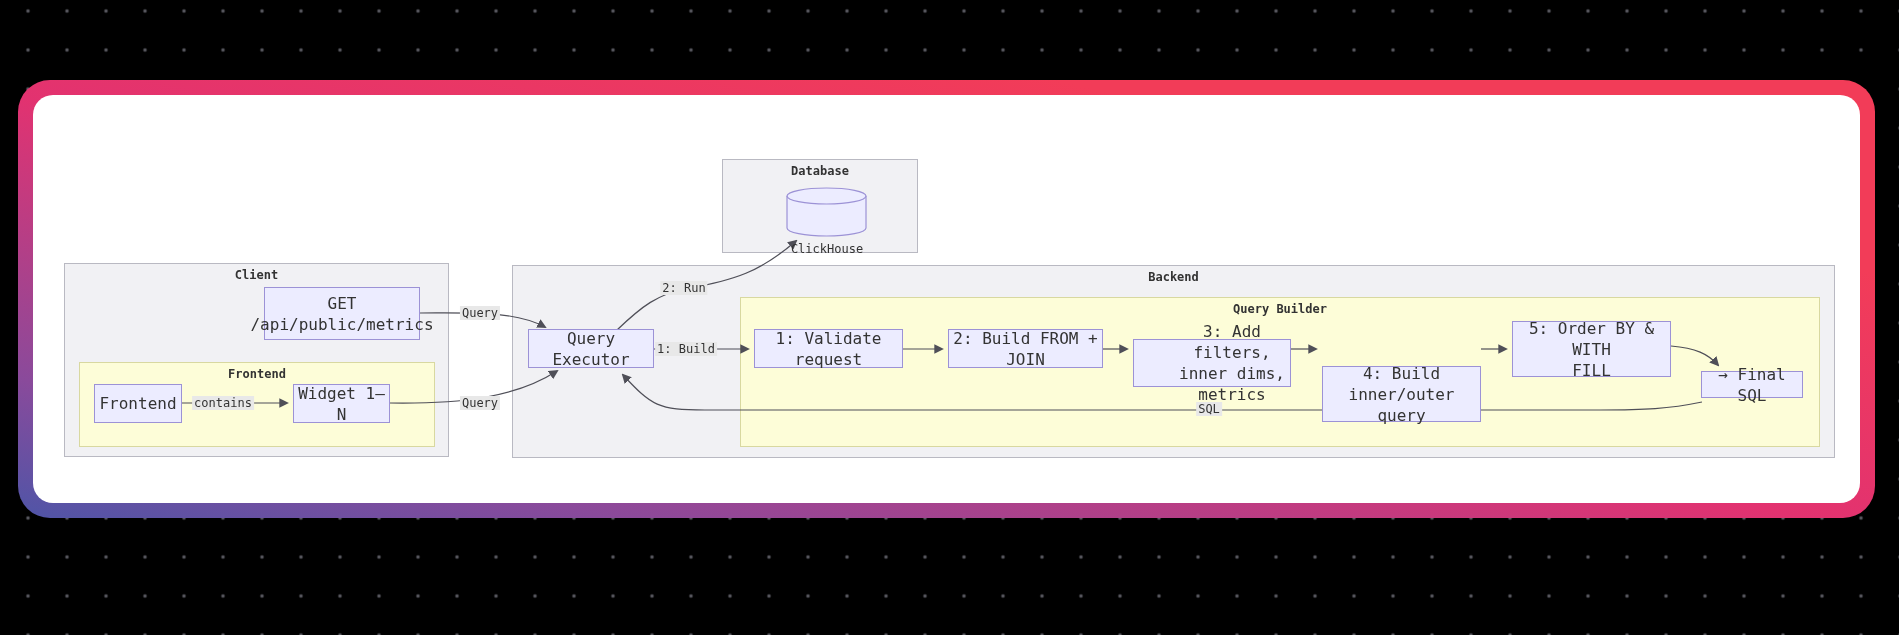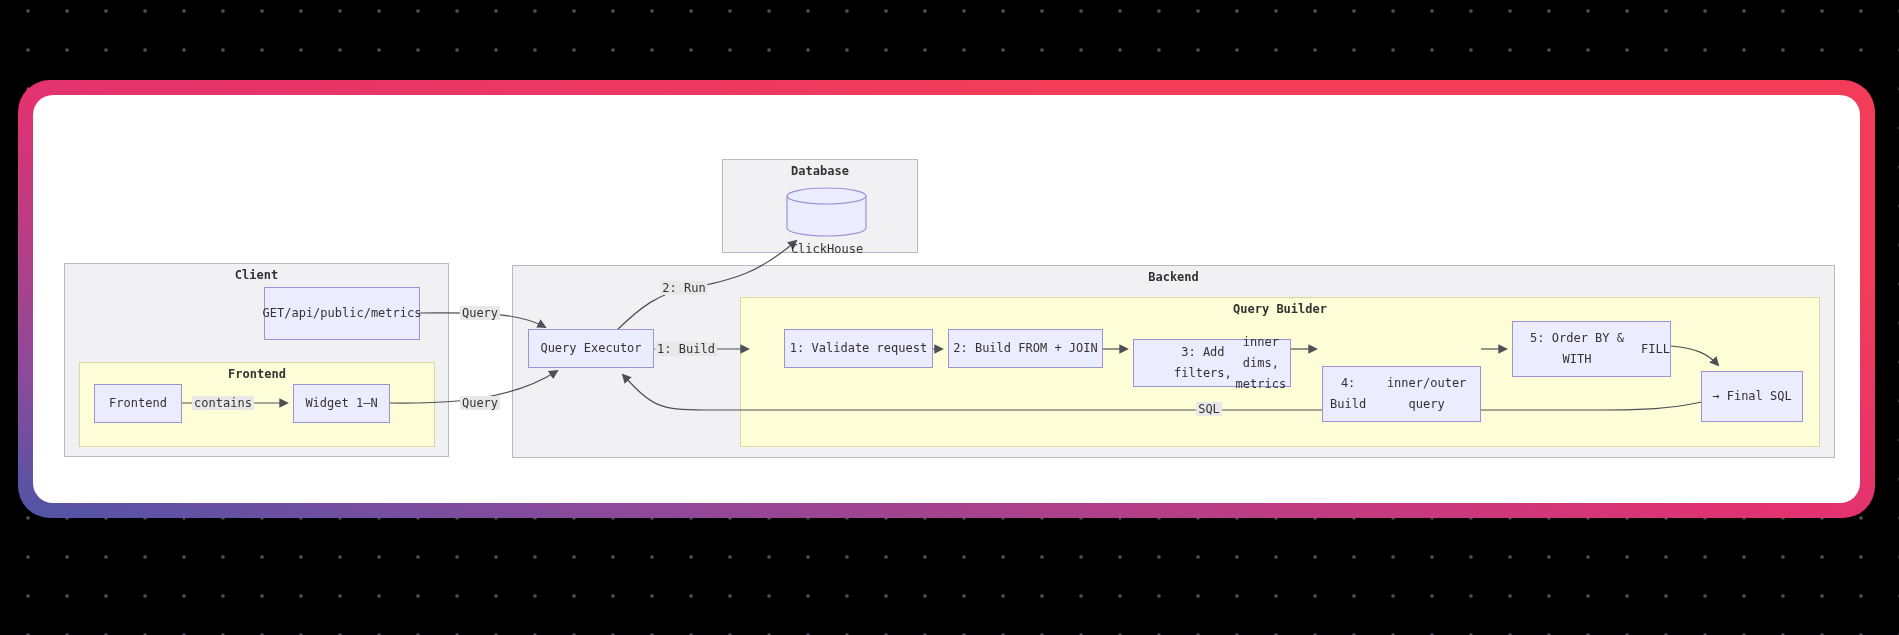--- a/index.html
+++ b/index.html
@@ -36,22 +36,22 @@
   .cluster.gray{background:var(--cluster-gray); border-color:var(--cluster-gray-border);}
   .cluster.yellow{background:var(--cluster-yellow); border-color:var(--cluster-yellow-border);}
   .cluster-label{
     position:absolute; top:4px; left:0; width:100%;
     text-align:center; font-size:12px; font-weight:bold; color:var(--text);
   }
   .edges{position:absolute; left:0; top:0; z-index:3; pointer-events:none;}
   .node{
     position:absolute; z-index:4;
     background:var(--node-fill); border:1px solid var(--node-border);
-    display:flex; flex-direction:row; align-items:center; justify-content:center;
-    font-size:12px; color:var(--text); text-align:center; line-height:21px;
+    display:flex; flex-direction:column; align-items:center; justify-content:center;
+    font-size:16px; color:var(--text); text-align:center; line-height:21px;
   }
   .edge-label{
     position:absolute; z-index:4; transform:translate(-50%,-50%);
     background:var(--label-bg); padding:0 2px;
     font-size:12px; color:var(--text); white-space:nowrap;
   }
   .free-label{
     position:absolute; z-index:4; transform:translate(-50%,-50%);
     font-size:12px; color:var(--text); white-space:nowrap;
   }
@@ -110,39 +110,39 @@
 </div>
 <div class="node" style="left:94px; top:384px; width:88px; height:39px;">
   <span>Frontend</span>
 </div>
 <div class="node" style="left:293px; top:384px; width:97px; height:39px;">
   <span>Widget 1–N</span>
 </div>
 <div class="node" style="left:528px; top:329px; width:126px; height:39px;">
   <span>Query Executor</span>
 </div>
-<div class="node" style="left:754px; top:329px; width:149px; height:39px;margin-left:30px;">
+<div class="node" style="left:754px; top:329px; width:149px; height:39px;">
   <span>1: Validate request</span>
 </div>
 <div class="node" style="left:948px; top:329px; width:155px; height:39px;">
   <span>2: Build FROM + JOIN</span>
 </div>
 <div class="node" style="left:1133px; top:339px; width:158px; height:48px;padding-left:40px;">
   <span>3: Add filters,</span>
   <span>inner dims, metrics</span>
 </div>
 <div class="node" style="left:1322px; top:321px; width:159px; height:56px;margin-top:45px;">
   <span>4: Build</span>
   <span>inner/outer query</span>
 </div>
 <div class="node" style="left:1512px; top:321px; width:159px; height:56px;align-items:center;">
   <span>5: Order BY &amp; WITH</span>
   <span>FILL</span>
 </div>
-<div class="node" style="left:1701px; top:371px; width:102px; height:51px;">
+<div class="node" style="left:1701px; top:371px; width:102px; height:27px;">
   <span>→ Final SQL</span>
 </div>
 
 <span class="free-label" style="left:827px; top:205px;margin-top:44px;">ClickHouse</span>
 
 <span class="edge-label" style="left:480px; top:313px;">Query</span>
 <span class="edge-label" style="left:480px; top:403px;">Query</span>
 <span class="edge-label" style="left:223px; top:403px;">contains</span>
 <span class="edge-label" style="left:684px; top:288px;">2: Run</span>
 <span class="edge-label" style="left:686px; top:349px;">1: Build</span>

